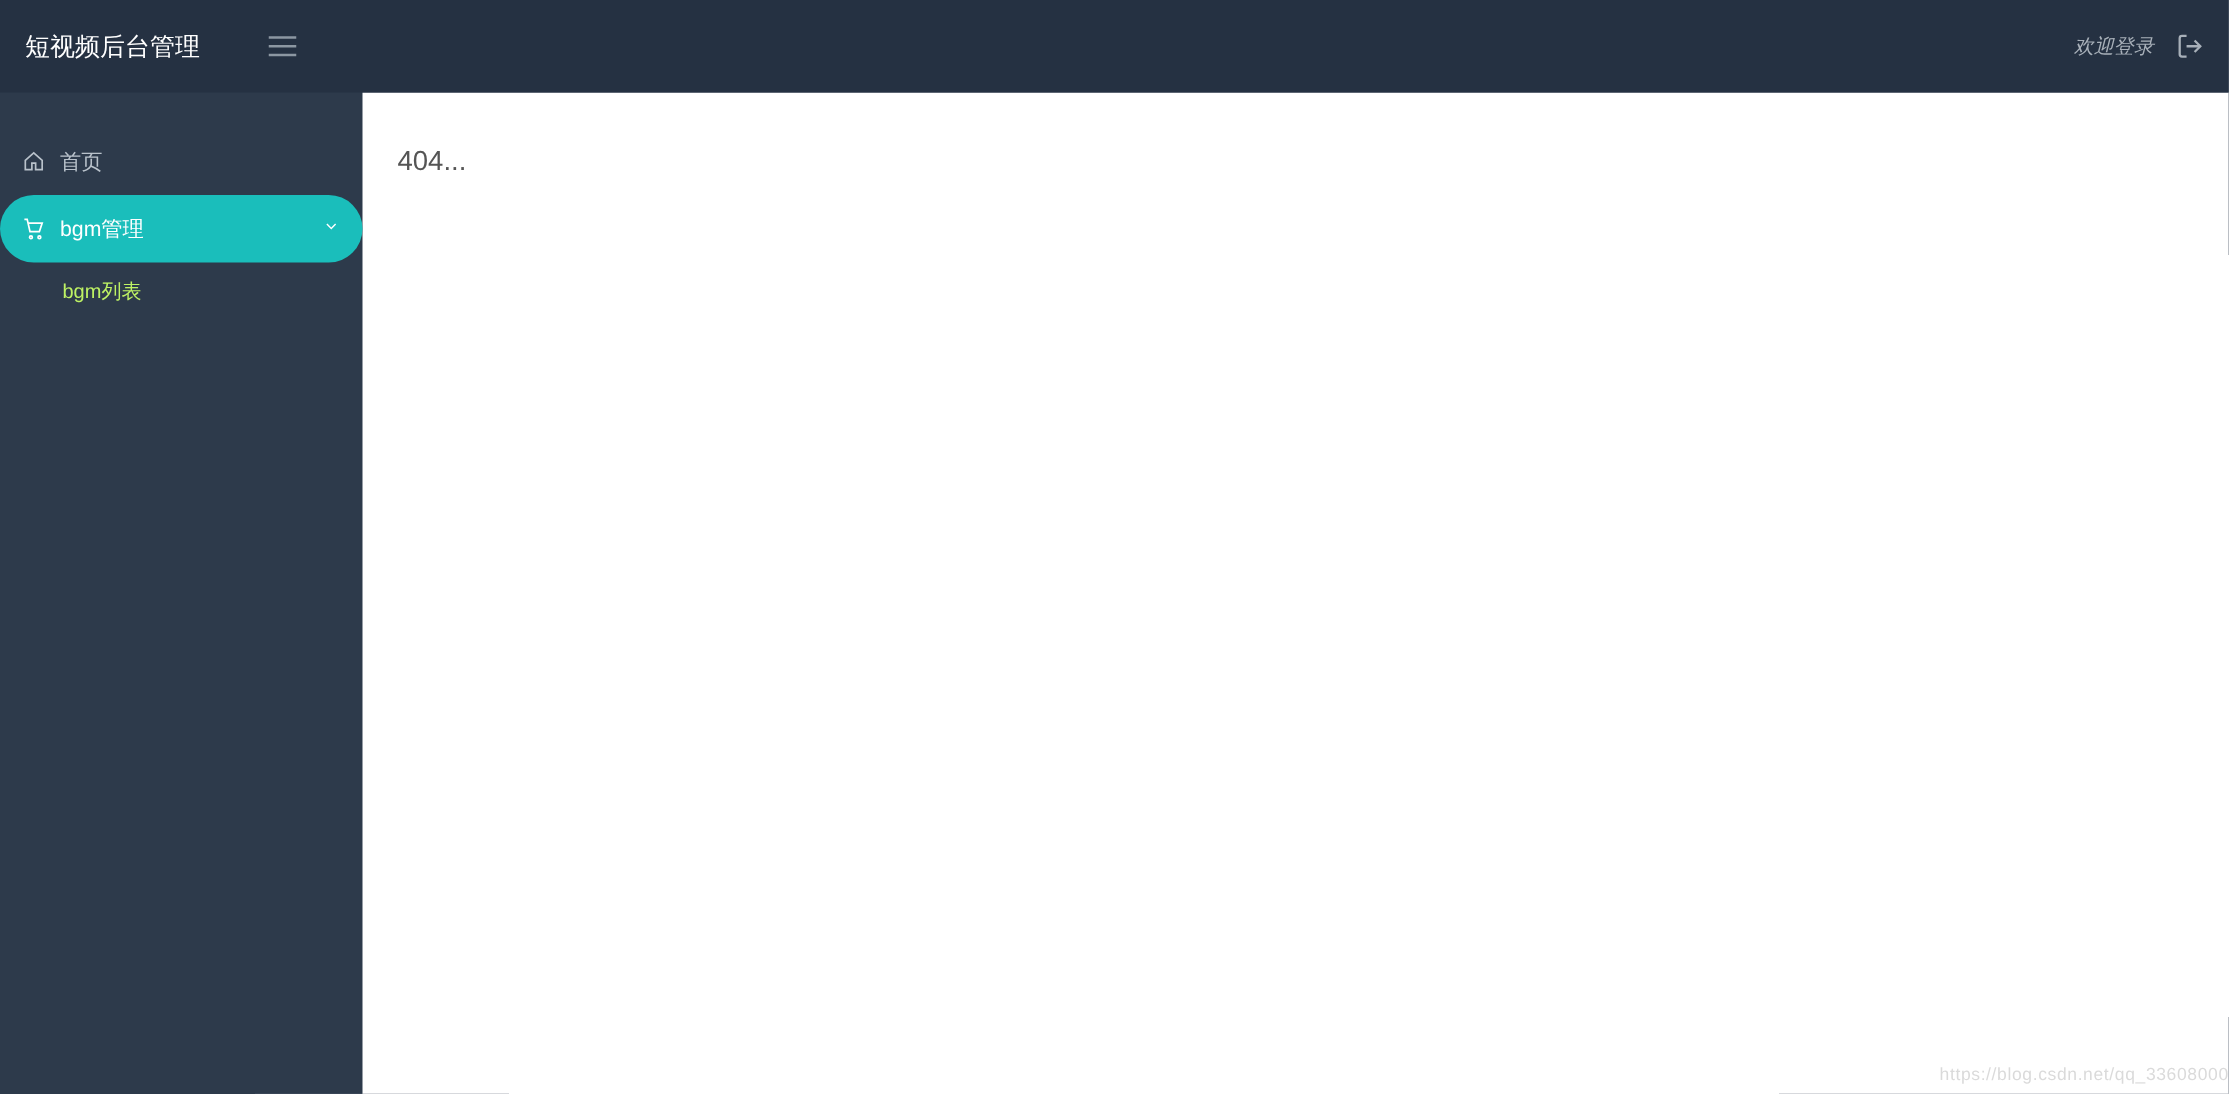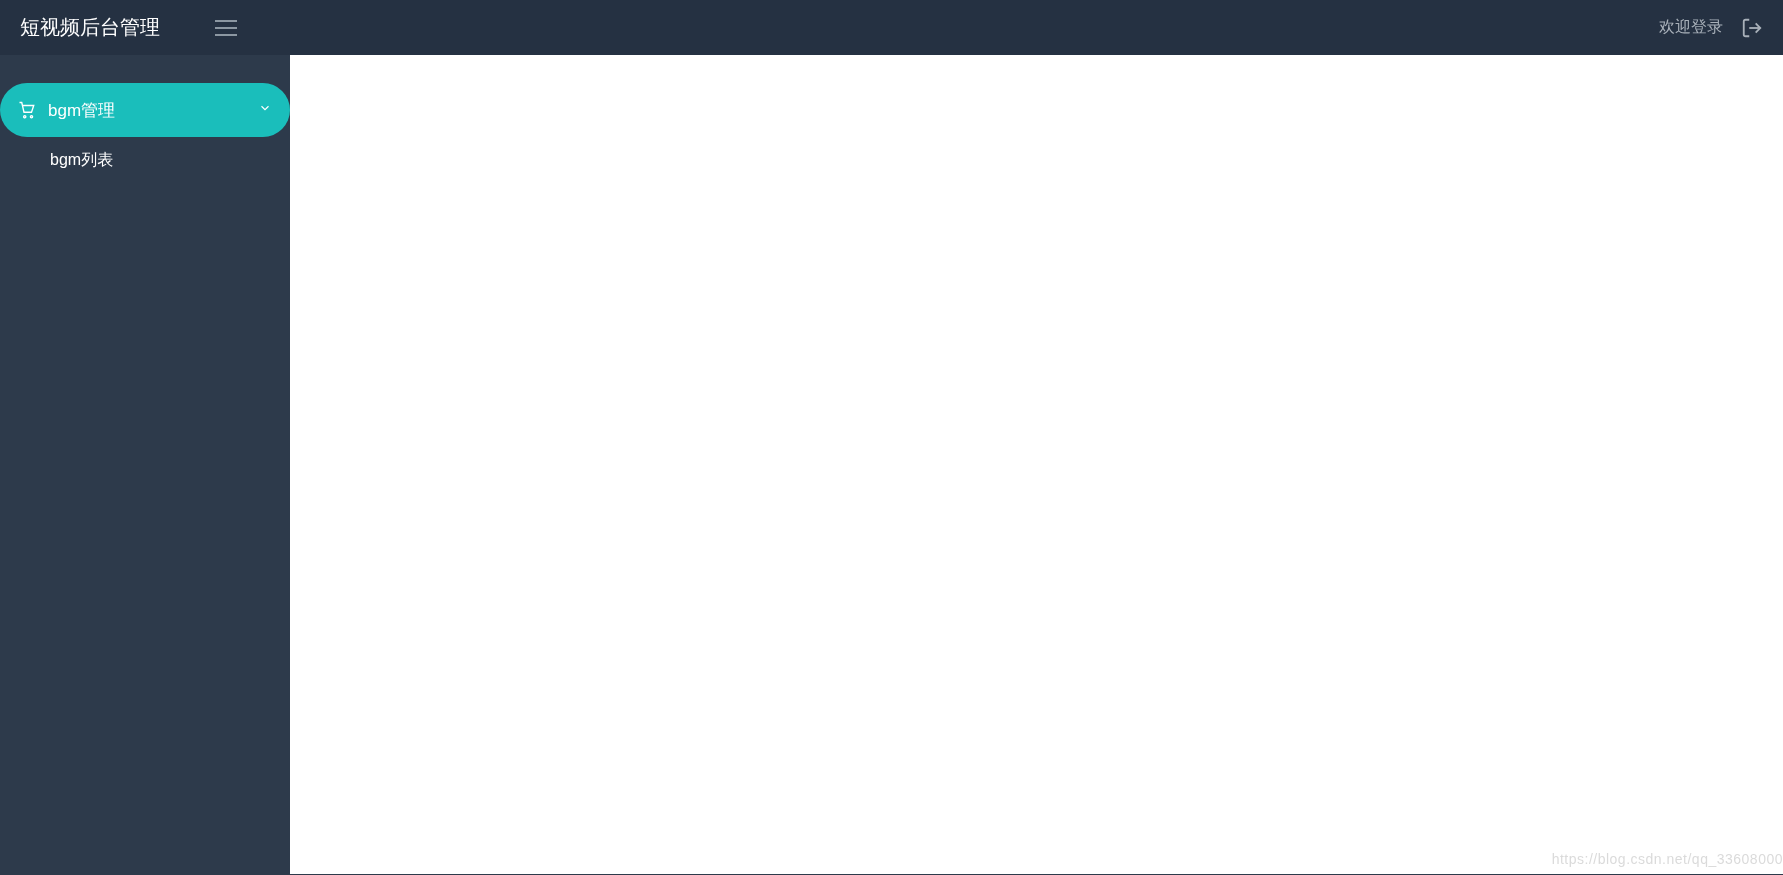--- a/index.html
+++ b/index.html
@@ -8,21 +8,21 @@
       box-sizing: border-box;
     }
     body {
       font-family: -apple-system, BlinkMacSystemFont, "Segoe UI", "Microsoft YaHei", sans-serif;
       background: #2d3a4b;
       width: 1783px;
       height: 875px;
       overflow: hidden;
     }
     .header {
-      height: 55px;
+      height: 74px;
       background: #253142;
       display: flex;
       align-items: center;
       padding: 0 20px;
       color: #d0d5da;
       position: relative;
     }
     .brand {
       font-size: 20px;
       color: #ffffff;
@@ -41,20 +41,21 @@
       display: block;
       width: 22px;
       height: 2px;
       background: #8c97a2;
     }
     .header-right {
       margin-left: auto;
       display: flex;
       align-items: center;
       gap: 18px;
+      font-style: italic;
     }
     .welcome {
       color: #a8b0b9;
       font-size: 16px;
     }
     .logout-icon {
       color: #a8b0b9;
       cursor: pointer;
       display: flex;
       align-items: center;
@@ -92,21 +93,21 @@
     }
     .nav-item .chevron {
       margin-left: auto;
       color: inherit;
     }
     .sub-item {
       height: 46px;
       display: flex;
       align-items: center;
       padding-left: 50px;
-      color: #ffffff;
+      color: #bef264;
       font-size: 16px;
       cursor: pointer;
     }
     .sub-item.hover {
       background: #36445a;
     }
     .content {
       flex: 1;
       background: #ffffff;
       padding: 38px 28px;
@@ -148,20 +149,28 @@
         <polyline points="16 17 21 12 16 7"></polyline>
         <line x1="21" y1="12" x2="9" y2="12"></line>
       </svg>
     </div>
   </div>
 </div>
 
 <div class="container">
   <div class="sidebar">
 
+    <div class="nav-item">
+      <span class="icon-wrap">
+        <svg width="18" height="18" viewBox="0 0 24 24" fill="none" stroke="currentColor" stroke-width="1.8">
+          <path d="M3 11 L12 3 L21 11 V21 H14 V14 H10 V21 H3 Z"></path>
+        </svg>
+      </span>
+      <span>首页</span>
+    </div>
 
     <div class="nav-item active-parent">
       <span class="icon-wrap">
         <svg width="18" height="18" viewBox="0 0 24 24" fill="none" stroke="currentColor" stroke-width="1.8">
           <circle cx="9" cy="21" r="1.5"></circle>
           <circle cx="18" cy="21" r="1.5"></circle>
           <path d="M2 2h3l3 13h10l3-9H6"></path>
         </svg>
       </span>
       <span>bgm管理</span>
@@ -173,16 +182,17 @@
     </div>
 
     <div class="sub-item">
       <span>bgm列表</span>
     </div>
 
 
   </div>
 
   <div class="content">
+    <div class="error-code">404...</div>
   </div>
 </div>
 
 <div class="watermark">https://blog.csdn.net/qq_33608000</div>
 
 </body></html>

